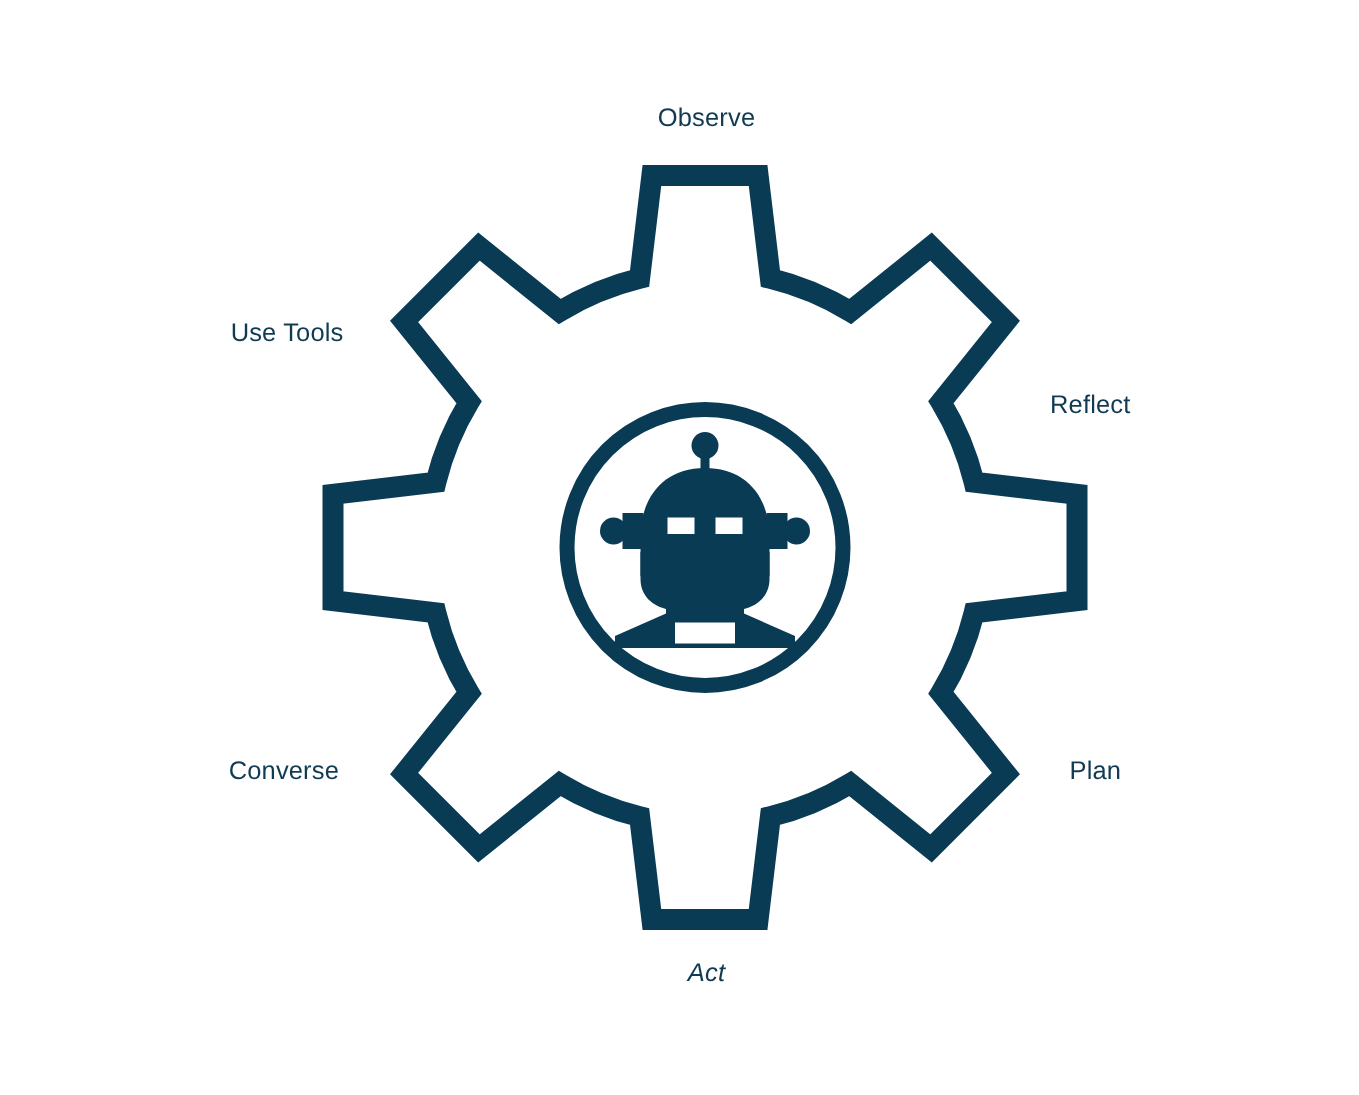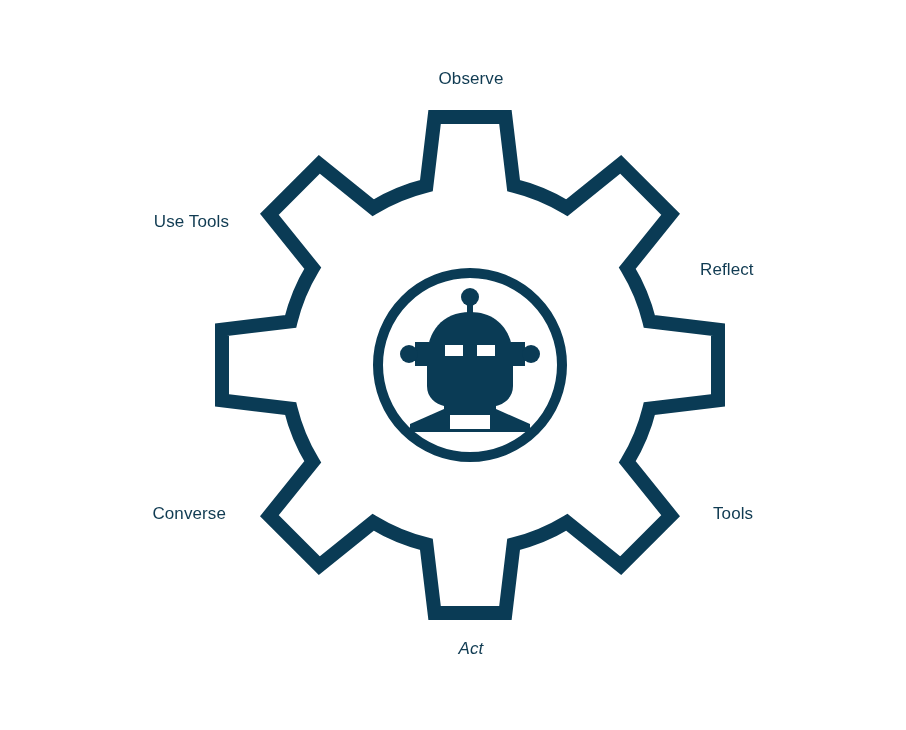--- a/index.html
+++ b/index.html
@@ -130,21 +130,21 @@
       <rect x="477" y="345" width="18" height="11" fill="#ffffff"></rect>
 
       <rect x="450" y="415" width="40" height="14" fill="#ffffff"></rect>
     </g>
   </svg>
 
   <div class="cycle-label lbl-observe">Observe</div>
 
   <div class="cycle-label lbl-reflect">Reflect</div>
 
-  <div class="cycle-label lbl-plan">Tools</div>
+  <div class="cycle-label lbl-plan">Plan</div>
 
   <div class="cycle-label lbl-act">Act</div>
 
   <div class="cycle-label lbl-usetools">Use Tools</div>
 
   <div class="cycle-label lbl-converse">Converse</div>
 
 </div>
 
 </body></html>

